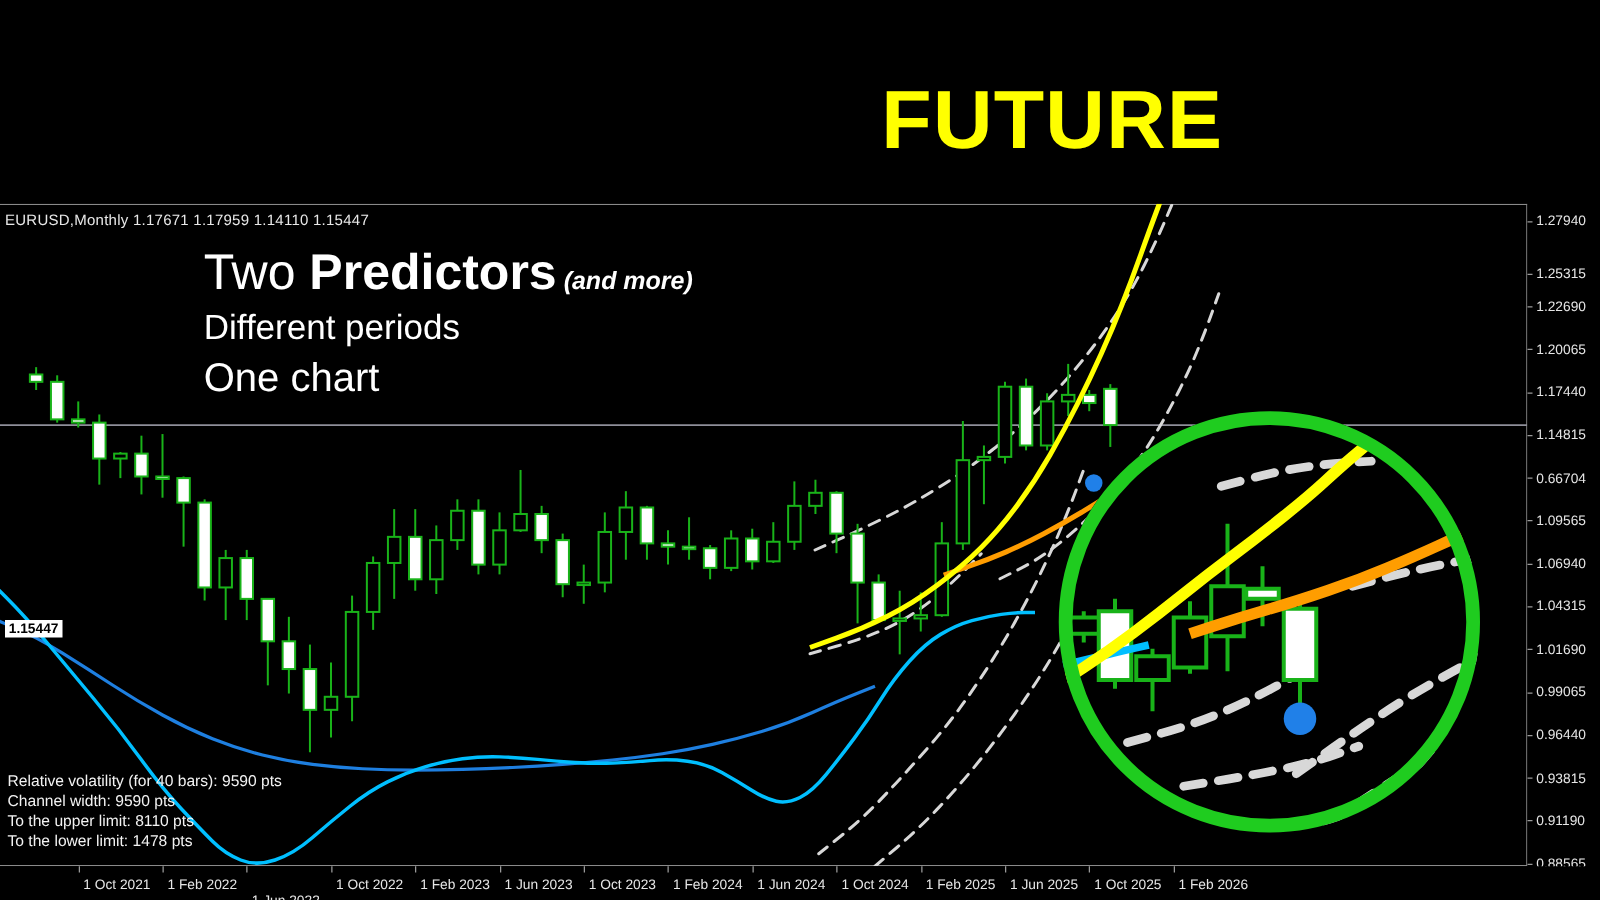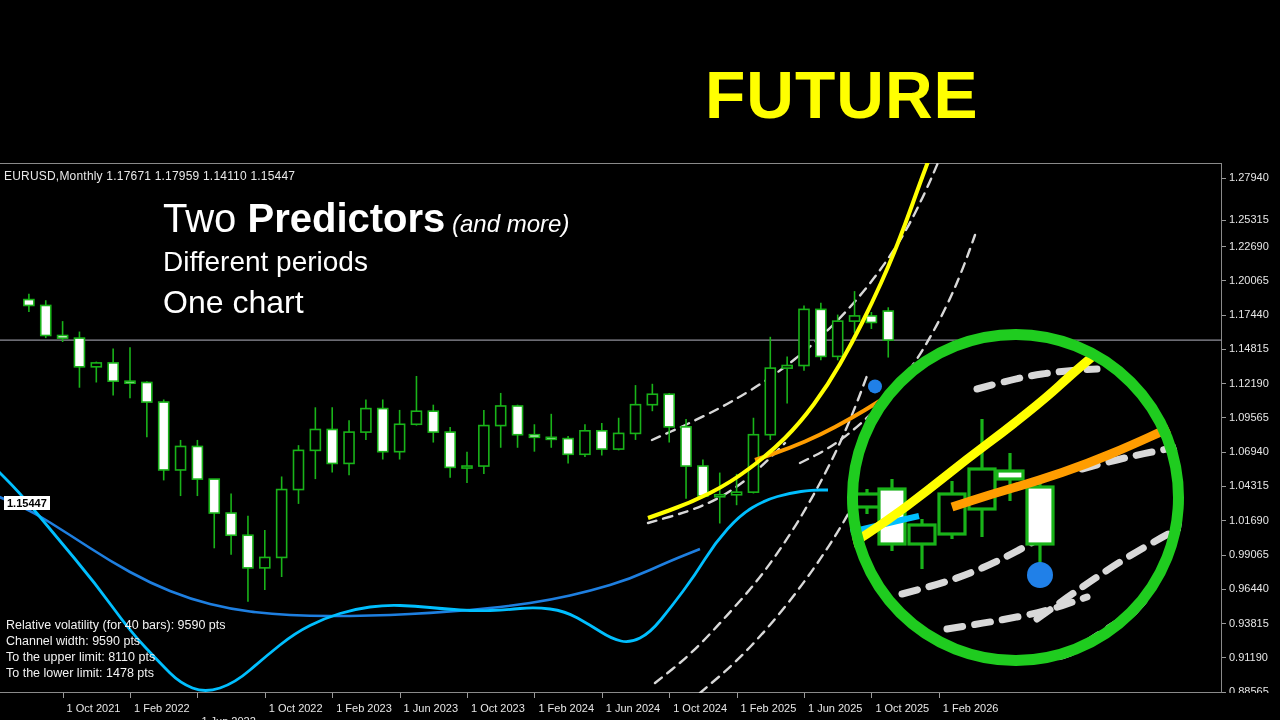--- a/index.html
+++ b/index.html
@@ -54,21 +54,21 @@
   
   #time-scale { position:absolute; left:0; top:530px; width:1280px; height:27px; background:#000; }
   .time-tick { position:absolute; top:9px; font-size:11px; color:#e6e6e6; white-space:nowrap; }
   .time-tick-mark { position:absolute; top:0; width:1px; height:5px; background:#9a9a9a; }
 
   
   #headline { position:absolute; left:163px; top:198px; z-index:20; }
   .headline-line { white-space:nowrap; line-height:1.0; margin-bottom:10px; }
   #headline-l1 { font-size:40px; font-weight:400; }
   #headline-l1 b { font-weight:700; }
-  #headline-l1 i { font-size:24px; font-weight:400; font-style:italic; }
+  #headline-l1 i { font-size:20px; font-weight:700; font-style:italic; }
   #headline-l2 { font-size:28px; font-weight:400; }
   #headline-l3 { font-size:32px; font-weight:400; }
 
   
   #info-block { position:absolute; left:6px; top:618px; z-index:20; }
   .info-line { font-size:12.5px; color:#f2f2f2; line-height:1.27; white-space:nowrap; }
 
   
   #magnifier {
     position:absolute; left:847px; top:329px; width:337px; height:337px;
@@ -336,21 +336,21 @@
     <div id="symbol-label">EURUSD,Monthly  1.17671 1.17959 1.14110 1.15447</div>
   </div>
 
   <div id="price-scale">
       <div class="price-tick" style="top: 8px;"><span class="tick-dash"></span><span>1.27940</span></div>
       <div class="price-tick" style="top: 50px;"><span class="tick-dash"></span><span>1.25315</span></div>
       <div class="price-tick" style="top: 76.54px;"><span class="tick-dash"></span><span>1.22690</span></div>
       <div class="price-tick" style="top: 110.81px;"><span class="tick-dash"></span><span>1.20065</span></div>
       <div class="price-tick" style="top: 145.08px;"><span class="tick-dash"></span><span>1.17440</span></div>
       <div class="price-tick" style="top: 179.35px;"><span class="tick-dash"></span><span>1.14815</span></div>
-      <div class="price-tick" style="top: 213.62px;"><span class="tick-dash"></span><span>1.12190</span></div>
+      <div class="price-tick" style="top: 213.62px;"><span class="tick-dash"></span><span>0.66704</span></div>
       <div class="price-tick" style="top: 247.89px;"><span class="tick-dash"></span><span>1.09565</span></div>
       <div class="price-tick" style="top: 282.16px;"><span class="tick-dash"></span><span>1.06940</span></div>
       <div class="price-tick" style="top: 316.43px;"><span class="tick-dash"></span><span>1.04315</span></div>
       <div class="price-tick" style="top: 350.7px;"><span class="tick-dash"></span><span>1.01690</span></div>
       <div class="price-tick" style="top: 384.97px;"><span class="tick-dash"></span><span>0.99065</span></div>
       <div class="price-tick" style="top: 419.24px;"><span class="tick-dash"></span><span>0.96440</span></div>
       <div class="price-tick" style="top: 453.51px;"><span class="tick-dash"></span><span>0.93815</span></div>
       <div class="price-tick" style="top: 487.78px;"><span class="tick-dash"></span><span>0.91190</span></div>
       <div class="price-tick" style="top: 522.05px;"><span class="tick-dash"></span><span>0.88565</span></div>
     </div>

